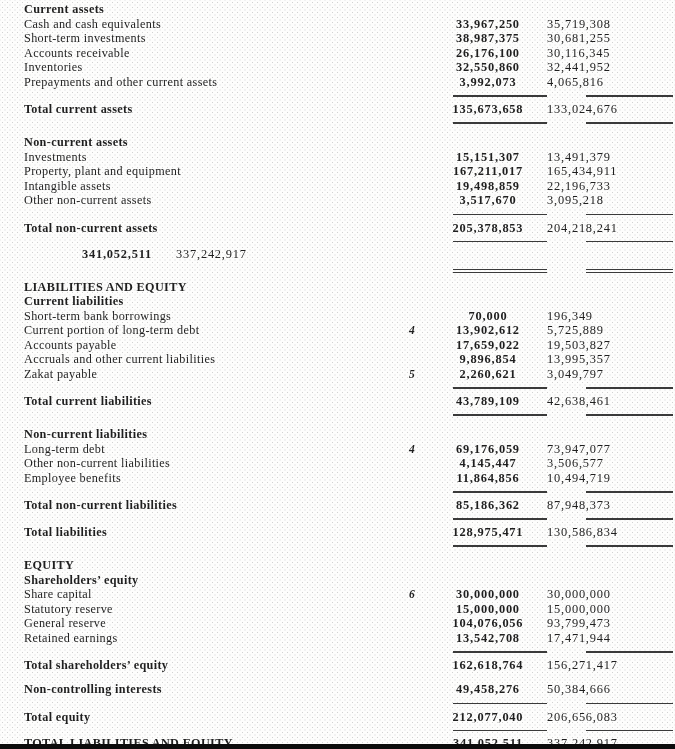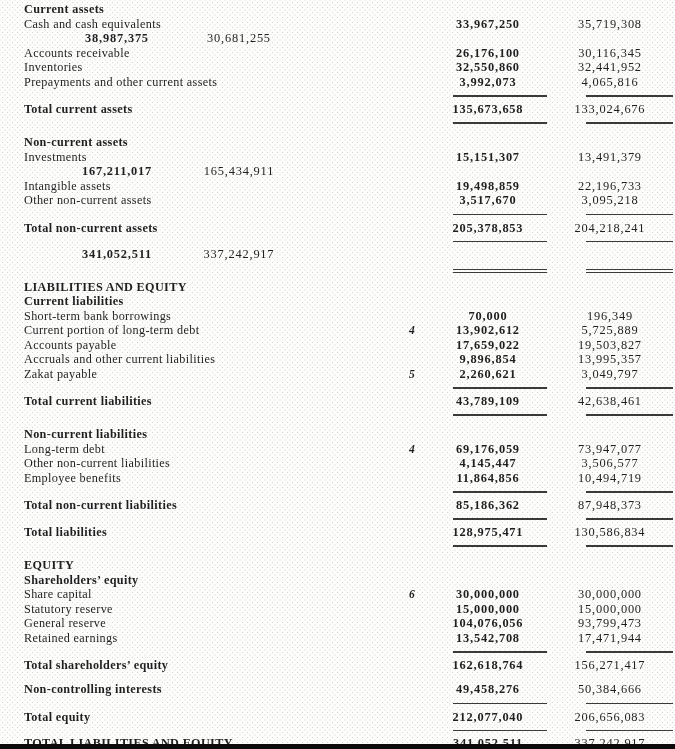--- a/index.html
+++ b/index.html
@@ -18,21 +18,21 @@
     background-position:0 0,2.5px 2.5px;
     position:relative;
   }
   .sheet{position:absolute;inset:0;padding-top:2px;overflow:hidden;}
   .row{display:flex;align-items:baseline;height:14.5px;line-height:14.5px;
        padding-left:24px;font-size:12.2px;letter-spacing:0.35px;}
   .label{flex:1;white-space:nowrap;overflow:hidden;}
   .note{width:34px;text-align:center;font-style:italic;font-weight:bold;font-size:11.5px;}
   .c1{width:118px;text-align:center;font-weight:bold;letter-spacing:0.8px;
       font-size:12.4px;white-space:nowrap;}
-  .c2{width:126px;text-align:center;letter-spacing:0.8px;font-size:12.4px;
+  .c2{width:126px;text-align:left;letter-spacing:0.8px;font-size:12.4px;
       white-space:nowrap;padding-right:2px;}
   .hdr .label{font-weight:bold;}
   .bold-label .label{font-weight:bold;}
   .total-row{height:15px;line-height:15px;margin-top:5px;}
   .total-row .label{font-weight:bold;}
   .grand{margin-top:4px;}
   .gap-sm{height:4px;}.gap-md{height:7px;}.gap-lg{height:9px;}
   .rule-row{display:flex;align-items:center;height:2px;padding-left:24px;}
   .rule-row.above{margin-top:6px;}
   .rule-row.below{margin-top:5px;margin-bottom:4px;}
@@ -59,20 +59,21 @@
         <div class="c1"></div>
         <div class="c2"></div>
       </div>
       <div class="row">
         <div class="label">Cash and cash equivalents</div>
         <div class="note"></div>
         <div class="c1">33,967,250</div>
         <div class="c2">35,719,308</div>
       </div>
       <div class="row">
+        <div class="label">Short-term investments</div>
         <div class="note"></div>
         <div class="c1">38,987,375</div>
         <div class="c2">30,681,255</div>
       </div>
       <div class="row">
         <div class="label">Accounts receivable</div>
         <div class="note"></div>
         <div class="c1">26,176,100</div>
         <div class="c2">30,116,345</div>
       </div>
@@ -121,20 +122,21 @@
         <div class="c1"></div>
         <div class="c2"></div>
       </div>
       <div class="row">
         <div class="label">Investments</div>
         <div class="note"></div>
         <div class="c1">15,151,307</div>
         <div class="c2">13,491,379</div>
       </div>
       <div class="row">
+        <div class="label">Property, plant and equipment</div>
         <div class="note"></div>
         <div class="c1">167,211,017</div>
         <div class="c2">165,434,911</div>
       </div>
       <div class="row">
         <div class="label">Intangible assets</div>
         <div class="note"></div>
         <div class="c1">19,498,859</div>
         <div class="c2">22,196,733</div>
       </div>

